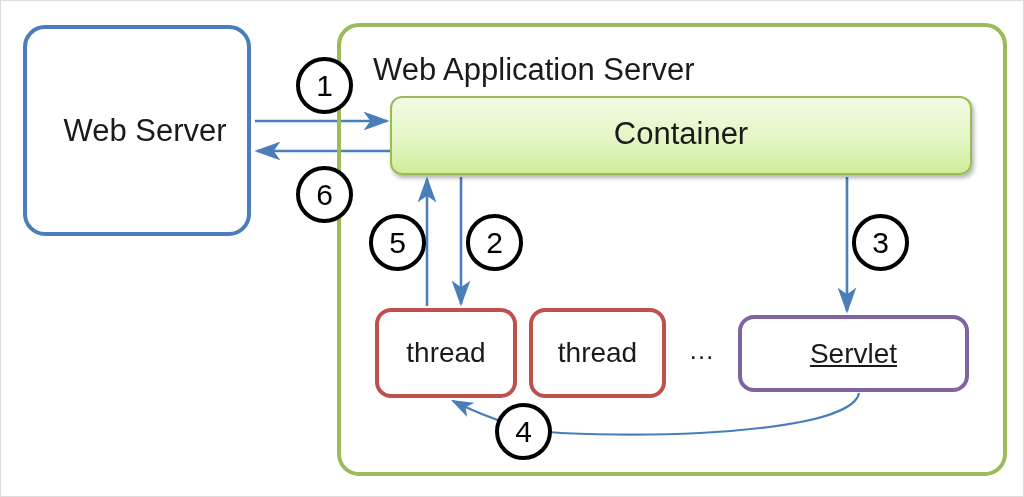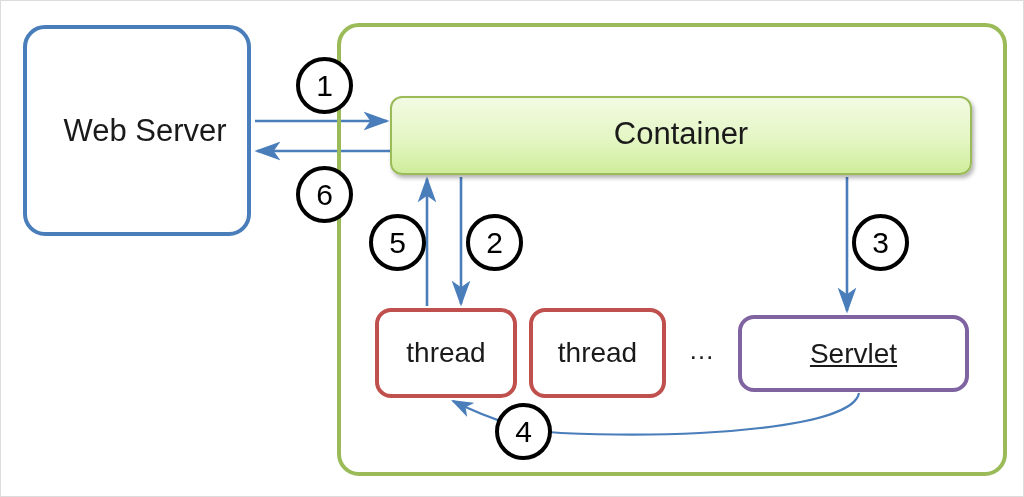--- a/index.html
+++ b/index.html
@@ -131,20 +131,21 @@
     <line x1="426" y1="305" x2="426" y2="178" stroke="#4a7EBB" stroke-width="2.6" marker-end="url(#arrowhead)"></line>
 
     <line x1="460" y1="176" x2="460" y2="303" stroke="#4a7EBB" stroke-width="2.6" marker-end="url(#arrowhead)"></line>
 
     <line x1="846" y1="176" x2="846" y2="310" stroke="#4a7EBB" stroke-width="2.6" marker-end="url(#arrowhead)"></line>
 
     <path d="M858,392 C852,426 700,438 560,432 C520,430 480,414 452,400" fill="none" stroke="#4a7EBB" stroke-width="2.2" marker-end="url(#arrowhead)"></path>
   </svg>
 
   <div class="frame-was"></div>
+  <div class="node-label txt-was-title">Web Application Server</div>
 
   <div class="box-web-server"></div>
   <div class="node-label txt-web-server">Web Server</div>
 
   <div class="box-container"></div>
   <div class="node-label txt-container">Container</div>
 
   <div class="box-thread box-thread-1"></div>
   <div class="node-label txt-thread-1">thread</div>
 

